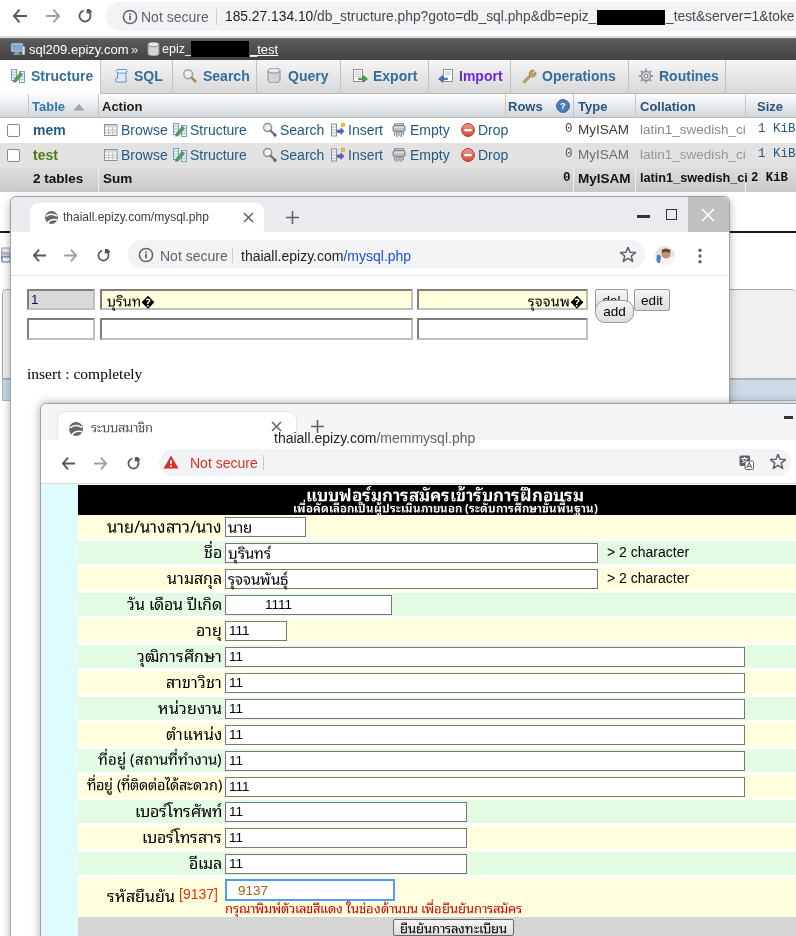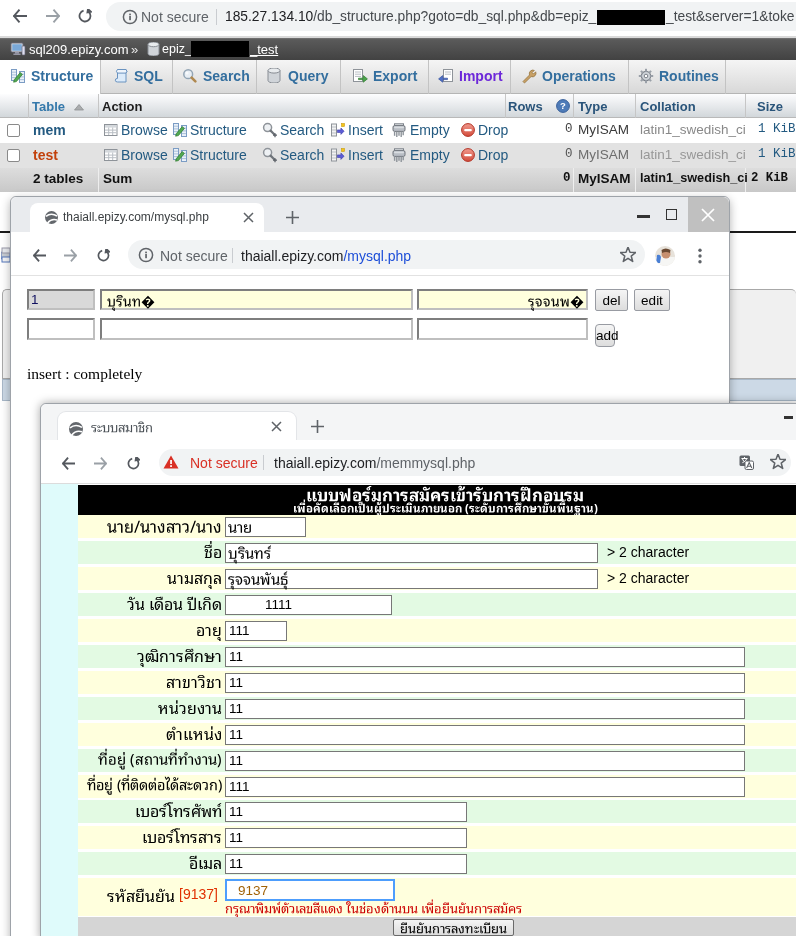--- a/index.html
+++ b/index.html
@@ -732,21 +732,21 @@
 <div class="ab" style="left:280px;top:122px;font:normal 14px 'Liberation Sans',sans-serif;color:#235a81;white-space:nowrap;">Search</div>
 <div class="ab" style="left:348px;top:122px;font:normal 14px 'Liberation Sans',sans-serif;color:#235a81;white-space:nowrap;">Insert</div>
 <div class="ab" style="left:410px;top:122px;font:normal 14px 'Liberation Sans',sans-serif;color:#235a81;white-space:nowrap;">Empty</div>
 <div class="ab" style="left:478px;top:122px;font:normal 14px 'Liberation Sans',sans-serif;color:#235a81;white-space:nowrap;">Drop</div>
 <div class="ab" style="left:565px;top:122px;font:normal 12.5px 'Liberation Mono',monospace;color:#444;white-space:nowrap;">0</div>
 <div class="ab" style="left:578px;top:122px;font:normal 13.5px 'Liberation Sans',sans-serif;color:#3a3a3a;white-space:nowrap;">MyISAM</div>
 <div class="ab" style="left:640px;top:122px;font:normal 13.5px 'Liberation Sans',sans-serif;color:#888;white-space:nowrap;">latin1_swedish_ci</div>
 <div class="ab" style="left:758px;top:122px;font:normal 12.5px 'Liberation Mono',monospace;color:#235a81;white-space:nowrap;">1 KiB</div>
 <div class="ab" style="left:0;top:143px;width:796px;height:25px;background:#e2e2e2"></div>
 <div class="ab" style="left:7px;top:149px;width:13px;height:13px;background:#fff;border:1px solid #8a8a8a;border-radius:2px"></div>
-<div class="ab" style="left:33px;top:147px;font:bold 14px 'Liberation Sans',sans-serif;color:#c2410c;white-space:nowrap;">test</div>
+<div class="ab" style="left:33px;top:147px;font:bold 14px 'Liberation Sans',sans-serif;color:#4d7c0f;white-space:nowrap;">test</div>
 <svg class="ic" style="left:103px;top:147px" width="16" height="16" viewBox="0 0 16 16">
     <rect x="1.5" y="2.5" width="12.5" height="11" fill="#fff" stroke="#8e9399"></rect>
     <rect x="2" y="3" width="11.5" height="2.6" fill="#d4d8dc"></rect>
     <line x1="2" y1="8.1" x2="13.5" y2="8.1" stroke="#b9bec4"></line>
     <line x1="2" y1="10.7" x2="13.5" y2="10.7" stroke="#b9bec4"></line>
     <line x1="5.7" y1="5.5" x2="5.7" y2="13" stroke="#b9bec4"></line>
     <line x1="9.7" y1="5.5" x2="9.7" y2="13" stroke="#b9bec4"></line>
   </svg>
 <svg class="ic" style="left:172px;top:147px" width="16" height="16" viewBox="0 0 16 16">
     <rect x="1.5" y="1.5" width="5" height="11" fill="#eaf1f9" stroke="#7b9cc4"></rect>
@@ -908,21 +908,21 @@
       <use href="#q5" x="23" y="17.5"></use>
       <use href="#q9" x="32" y="17.5"></use>
       <use href="#q7" x="42" y="17.5"></use>
     </g>
   </svg>
 <div class="ab" style="left:595px;top:289px;width:33px;height:22px;background:linear-gradient(#f5f5f5,#dddddd);border:1px solid #989ba2;border-radius:2px;text-align:center;font:13.5px 'Liberation Sans';padding-top:3px">del</div>
 <div class="ab" style="left:634px;top:289px;width:36px;height:22px;background:linear-gradient(#f5f5f5,#dddddd);border:1px solid #989ba2;border-radius:2px;text-align:center;font:13.5px 'Liberation Sans';padding-top:3px">edit</div>
 <div class="ab" style="left:27px;top:318px;width:68px;height:22px;background:#fff;border:2px solid;border-color:#7e7e7e #bfbfbf #bfbfbf #7e7e7e;"></div>
 <div class="ab" style="left:100px;top:318px;width:313px;height:22px;background:#fff;border:2px solid;border-color:#7e7e7e #bfbfbf #bfbfbf #7e7e7e;"></div>
 <div class="ab" style="left:417px;top:318px;width:171px;height:22px;background:#fff;border:2px solid;border-color:#7e7e7e #bfbfbf #bfbfbf #7e7e7e;"></div>
-<div class="ab" style="left:595px;top:324px;width:20px;height:23px;background:linear-gradient(#f5f5f5,#dddddd);border:1px solid #989ba2;border-radius:4px;text-align:center;font:13.5px 'Liberation Sans';padding-top:3px">add</div>
+<div class="ab" style="left:595px;top:300px;width:39px;height:23px;background:linear-gradient(#f5f5f5,#dddddd);border:1px solid #989ba2;border-radius:10px;text-align:center;font:13.5px 'Liberation Sans';padding-top:3px">add</div>
 <div class="ab" style="left:27px;top:365px;font:normal 15.5px 'Liberation Serif',serif;color:#000;white-space:nowrap;">insert : completely</div>
 <div class="ab" style="left:40px;top:403px;width:760px;height:537px;background:#fff;border:1px solid #9ea3a9;box-shadow:0 0 10px rgba(0,0,0,0.35);border-radius:6px 0 0 0"></div>
 <div class="ab" style="left:41px;top:404px;width:755px;height:36px;background:#f4f5f6;border-radius:6px 0 0 0"></div>
 <div class="ab" style="left:58px;top:412px;width:238px;height:28px;background:#fff;border-radius:8px 8px 0 0;box-shadow:0 0 0 1px #e3e5e8"></div>
 <svg class="ic" style="left:69px;top:422px" width="14" height="14" viewBox="0 0 14 14">
     <circle cx="7.0" cy="7.0" r="7.0" fill="#63676c"></circle>
     <path d="M1 5.88 Q 6.3 1.4000000000000001 13 5.32" stroke="#fff" stroke-width="1.6" fill="none"></path>
     <path d="M2.8000000000000003 12.88 Q 7.0 7.700000000000001 13.2 9.799999999999999" stroke="#fff" stroke-width="1.6" fill="none"></path>
   </svg>
 <svg style="position:absolute;left:91px;top:416px;" width="62" height="21" viewBox="0 0 62 21">
@@ -958,21 +958,21 @@
     <polygon points="8.55,-1.97 14.15,3.23 7.55,4.43" fill="#54585e"></polygon>
   </svg>
 <div class="ab" style="left:159px;top:449px;width:632px;height:27px;background:#f1f3f4;border-radius:13.5px"></div>
 <svg class="ic" style="left:163px;top:454px" width="16" height="16" viewBox="0 0 16 16">
     <path d="M8 1.5 L15.5 14.5 H0.5 Z" fill="#d93025"></path>
     <rect x="7.2" y="6" width="1.7" height="4" fill="#fff"></rect>
     <rect x="7.2" y="11.2" width="1.7" height="1.8" fill="#fff"></rect>
   </svg>
 <div class="ab" style="left:190px;top:455px;font:normal 14px 'Liberation Sans',sans-serif;color:#d93025;white-space:nowrap;">Not secure</div>
 <div class="ab" style="left:263px;top:455px;width:1px;height:15px;background:#c9ccd0"></div>
-<div class="ab" style="left:274px;top:455px;font:normal 14px 'Liberation Sans',sans-serif;color:#000;white-space:nowrap;"><span style="color:#202124">thaiall.epizy.com</span><span style="color:#5f6368">/memmysql.php</span></div>
+<div class="ab" style="left:274px;top:430px;font:normal 14px 'Liberation Sans',sans-serif;color:#000;white-space:nowrap;"><span style="color:#202124">thaiall.epizy.com</span><span style="color:#5f6368">/memmysql.php</span></div>
 <svg class="ic" style="left:739px;top:455px" width="15" height="15" viewBox="0 0 15 15">
     <rect x="0.5" y="0.5" width="10.5" height="10.5" rx="1.5" fill="#5f6368"></rect>
     <path d="M2.5 3.5 h6 M5.5 2 v1.5 M3.2 3.5 q0.6 3 4.4 4 M7.8 3.5 q-0.6 3 -4.4 4.2" stroke="#fff" stroke-width="1" fill="none"></path>
     <rect x="6" y="6" width="8.5" height="8.5" rx="1.5" fill="#fff" stroke="#5f6368"></rect>
     <path d="M7.6 13 l2.6-5.5 2.6 5.5 M8.6 11.2 h3.2" stroke="#5f6368" stroke-width="1.1" fill="none"></path>
   </svg>
 <svg class="ic" style="left:770px;top:454px" width="16" height="16" viewBox="0 0 16 16">
     <polygon points="8.00,0.00 9.97,5.28 15.61,5.53 11.20,9.04 12.70,14.47 8.00,11.36 3.30,14.47 4.80,9.04 0.39,5.53 6.03,5.28" fill="none" stroke="#5f6368" stroke-width="1.5" stroke-linejoin="round"></polygon>
   </svg>
 <div class="ab" style="left:41px;top:484px;width:755px;height:452px;background:#fff"></div>

